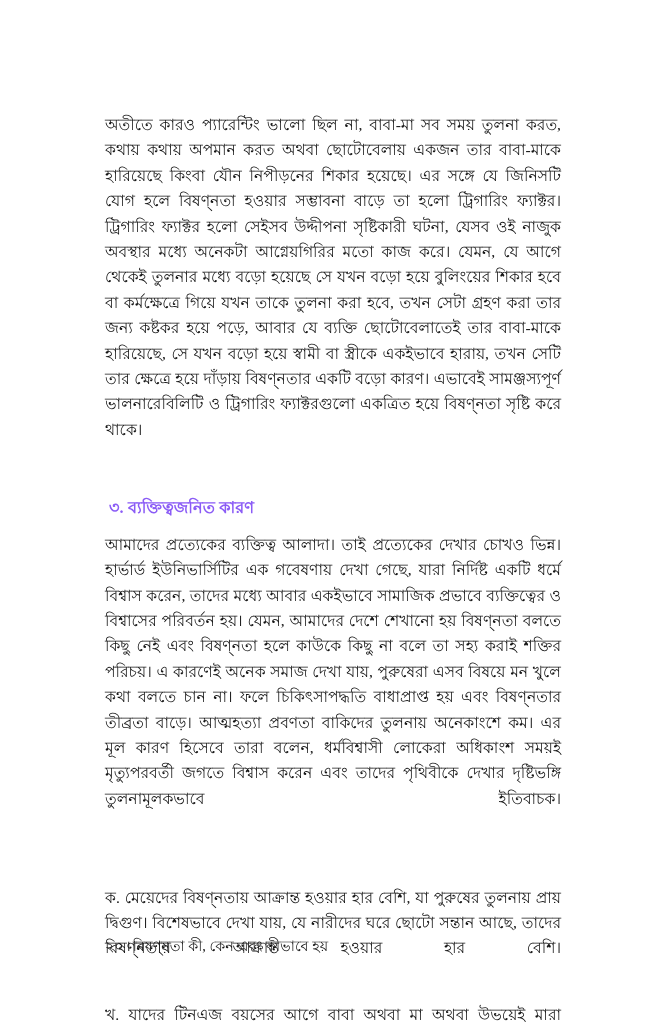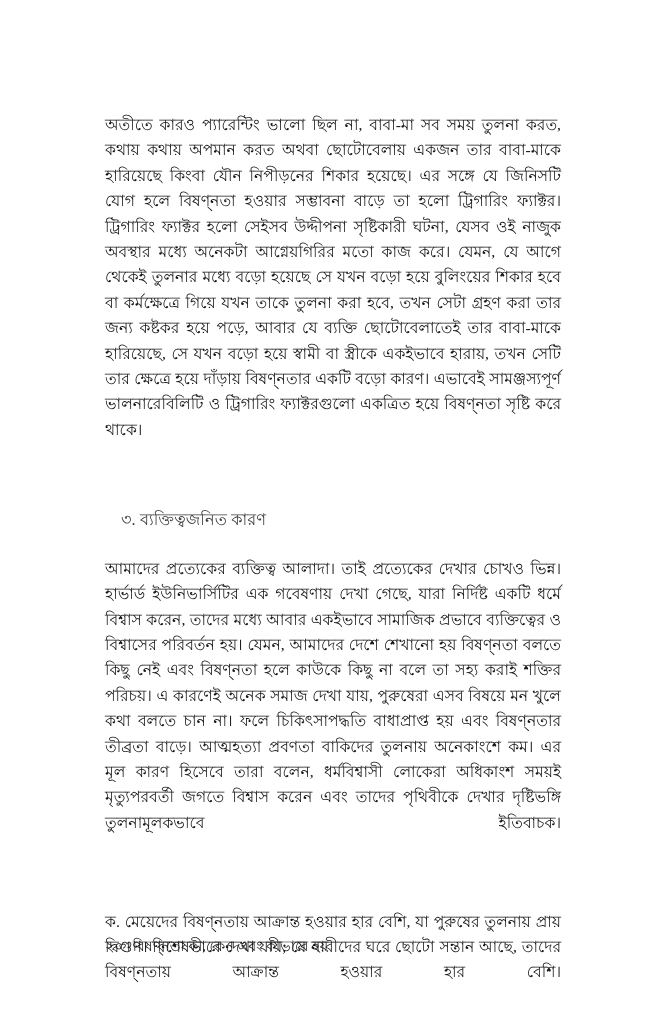--- a/index.html
+++ b/index.html
@@ -51,25 +51,25 @@
 
   
   p.body-para::after,
   p.lettered-para::after {
     content: "";
     display: inline-block;
     width: 100%;
   }
 
   h2.section-heading {
-    margin: 16px;
+    margin: 4px;
     font-size: 16.2px;
     line-height: 25px;
-    font-weight: normal;
-    color: #404040;
+    font-weight: bold;
+    color: #8b5cf6;
     letter-spacing: 0.1px;
   }
 
   h2.section-heading.major {
     font-size: 17.4px;
   }
 
   
   .gap-before-heading-small { height: 24px; }
   .gap-after-heading-small  { height: 7px; }

